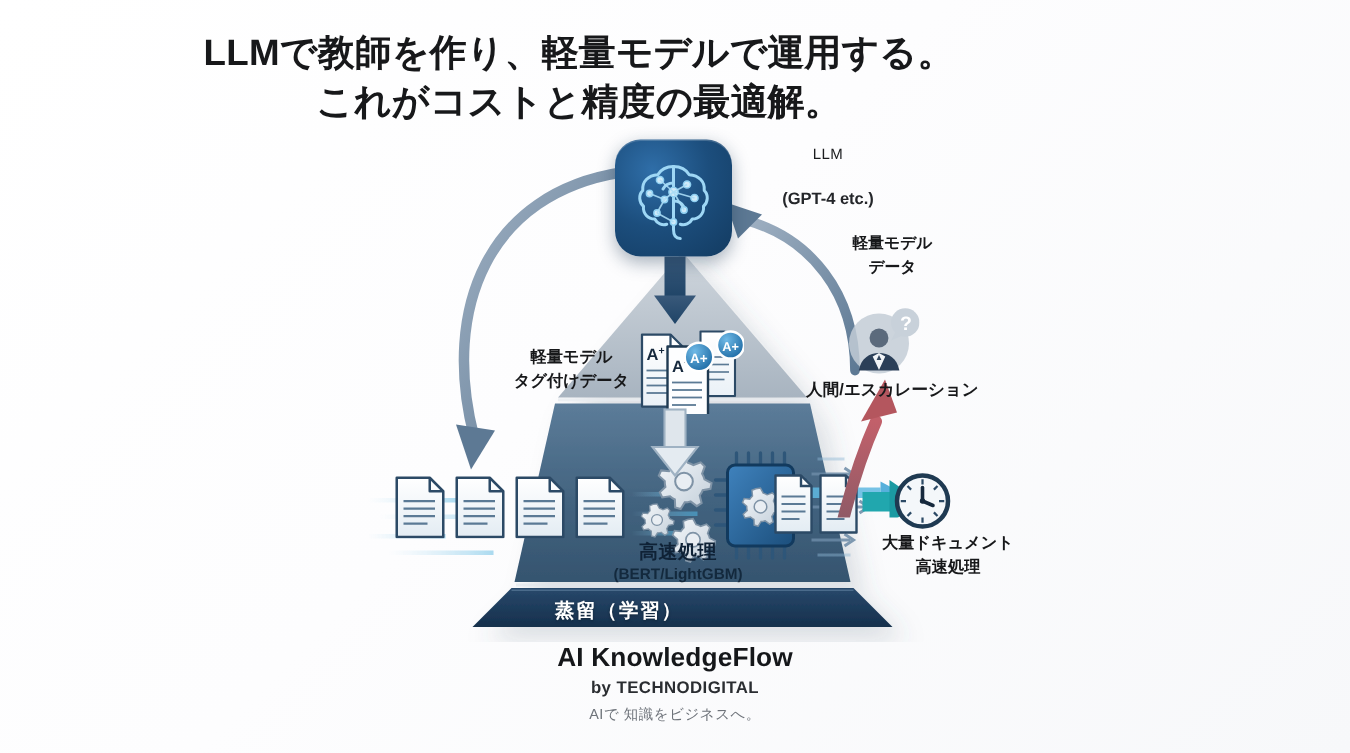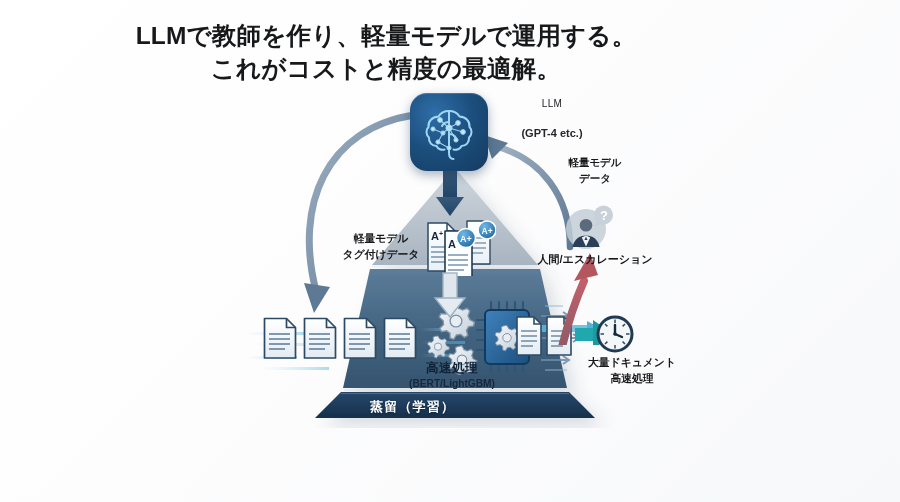--- a/index.html
+++ b/index.html
@@ -480,14 +480,19 @@
     <span class="r">高速処理</span>
   </div>
 
   <div id="lbl-model">
     <div class="main">高速処理</div>
     <div class="sub">(BERT/LightGBM)</div>
   </div>
 
   <div id="lbl-distill">蒸留（学習）</div>
 
+  <div id="brand">
+    <div class="name">AI KnowledgeFlow</div>
+    <div class="by">by TECHNODIGITAL</div>
+    <div class="tag">AIで 知識をビジネスへ。</div>
+  </div>
 
 </div>
 
 </body></html>

